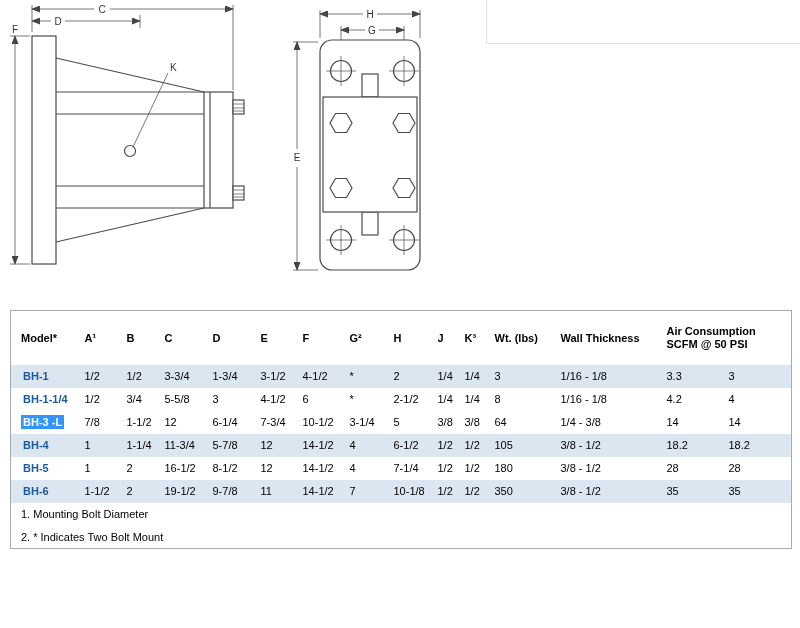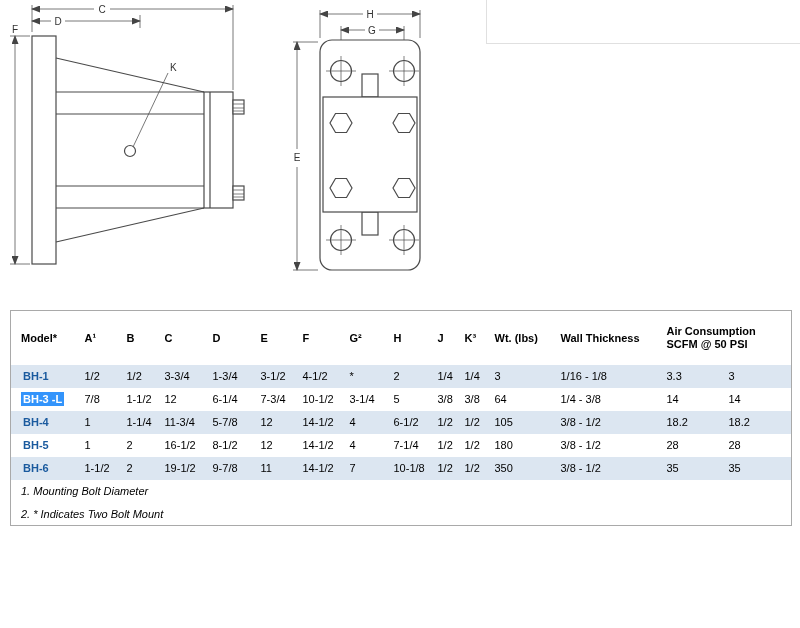--- a/index.html
+++ b/index.html
@@ -27,21 +27,21 @@
     font-weight:bold; text-align:left; padding:0 0 0 10px; height:54px;
     vertical-align:middle; font-size:11px; white-space:nowrap;
   }
   table.spec td {
     padding:0 0 0 10px; height:23px; vertical-align:middle; white-space:nowrap;
   }
   tr.shaded { background:#dce6f1;margin-left:29px; }
   tr.plain  { background:#ffffff; }
   .model-link { color:#1a5a9e; font-weight:bold; cursor:pointer; padding:1px 2px; }
   .model-link.selected { background:#3394fb; color:#ffffff;text-align:right; }
-  tfoot td { height:16px; font-size:11px; padding-left:10px; background:#fff; white-space:nowrap;font-style:italic; }
+  tfoot td { height:16px; font-size:11px; padding-left:10px; background:#fff; white-space:nowrap; }
   .air-hdr div { line-height:13px; }
 </style>
 </head>
 <body>
 
 <div class="stage">
 
   <svg width="250" height="295" viewBox="0 0 250 295" style="left:8px; top:2px;">
     <defs>
       <marker id="ahL" markerWidth="9" markerHeight="7" refX="8" refY="3.5" orient="auto-start-reverse" markerUnits="userSpaceOnUse">
@@ -198,20 +198,37 @@
             <td>*</td>
             <td>2</td>
             <td>1/4</td>
             <td>1/4</td>
             <td>3</td>
             <td>1/16 - 1/8</td>
             <td>3.3</td>
             <td>3</td>
           </tr>
           <tr class="plain">
+            <td><span class="model-link">BH-1-1/4</span></td>
+            <td>1/2</td>
+            <td>3/4</td>
+            <td>5-5/8</td>
+            <td>3</td>
+            <td>4-1/2</td>
+            <td>6</td>
+            <td>*</td>
+            <td>2-1/2</td>
+            <td>1/4</td>
+            <td>1/4</td>
+            <td>8</td>
+            <td>1/16 - 1/8</td>
+            <td>4.2</td>
+            <td>4</td>
+          </tr>
+          <tr class="plain">
             <td><span class="model-link selected">BH-3 -L</span></td>
             <td>7/8</td>
             <td>1-1/2</td>
             <td>12</td>
             <td>6-1/4</td>
             <td>7-3/4</td>
             <td>10-1/2</td>
             <td>3-1/4</td>
             <td>5</td>
             <td>3/8</td>

